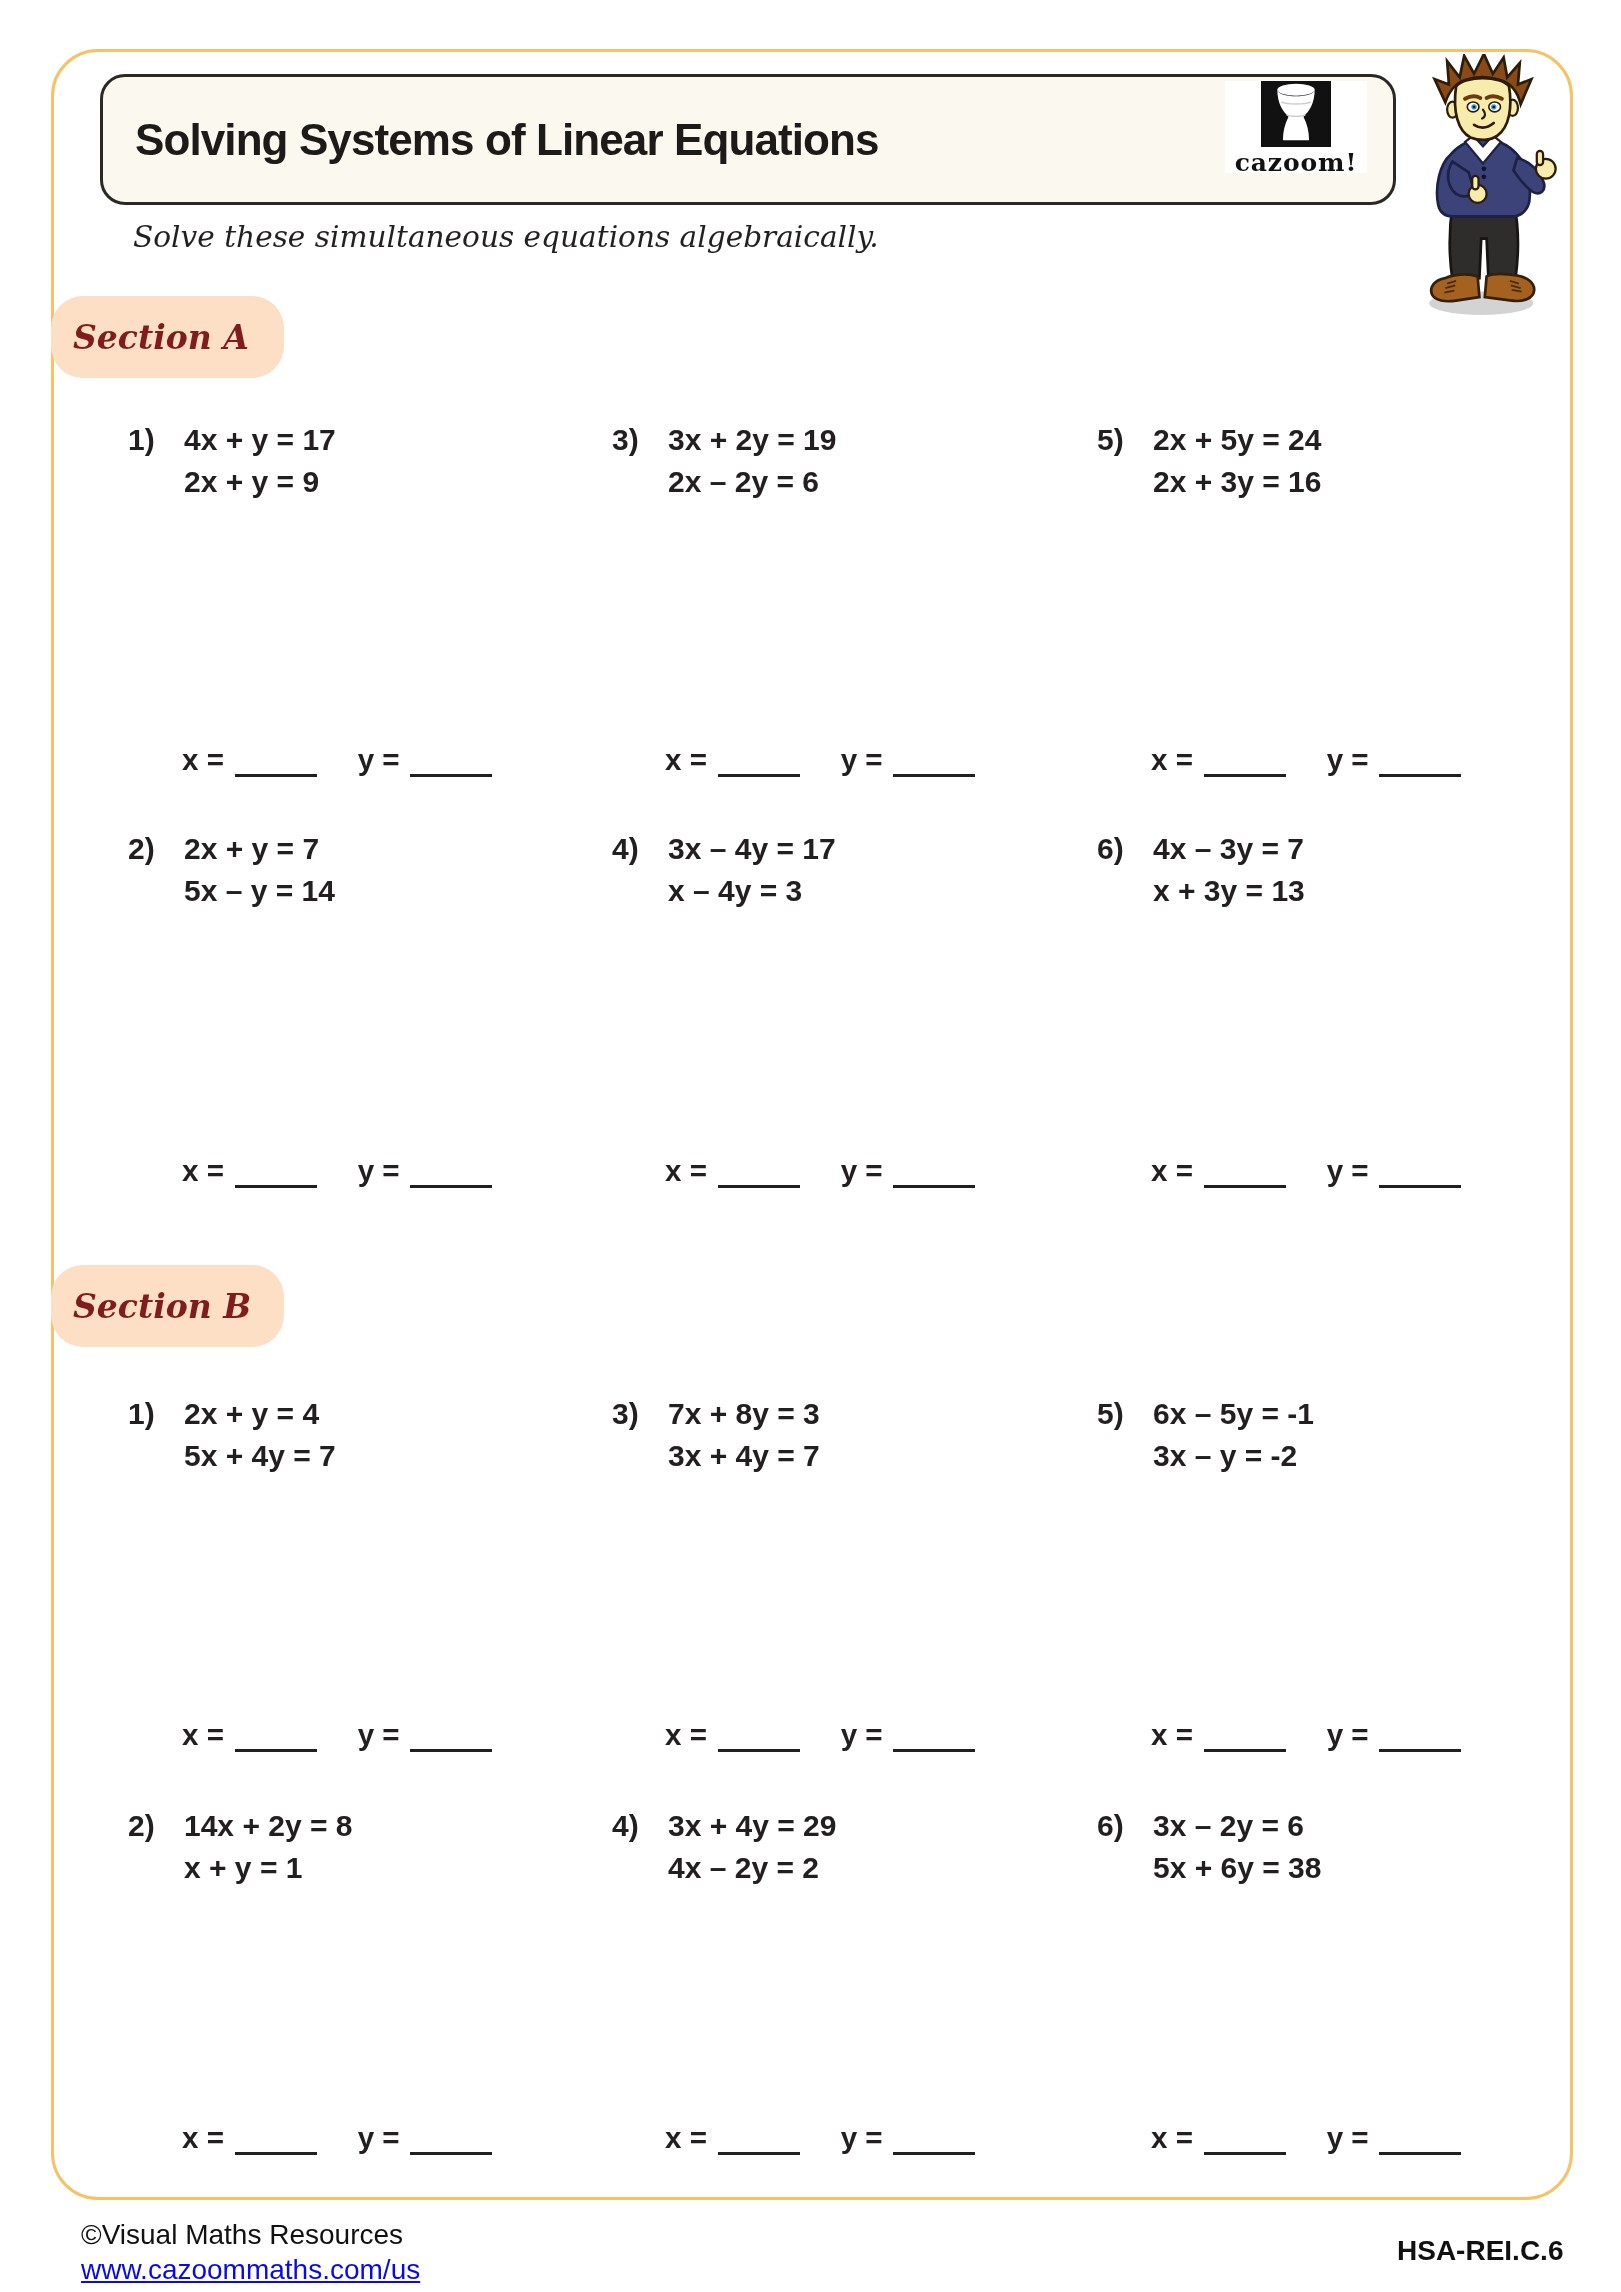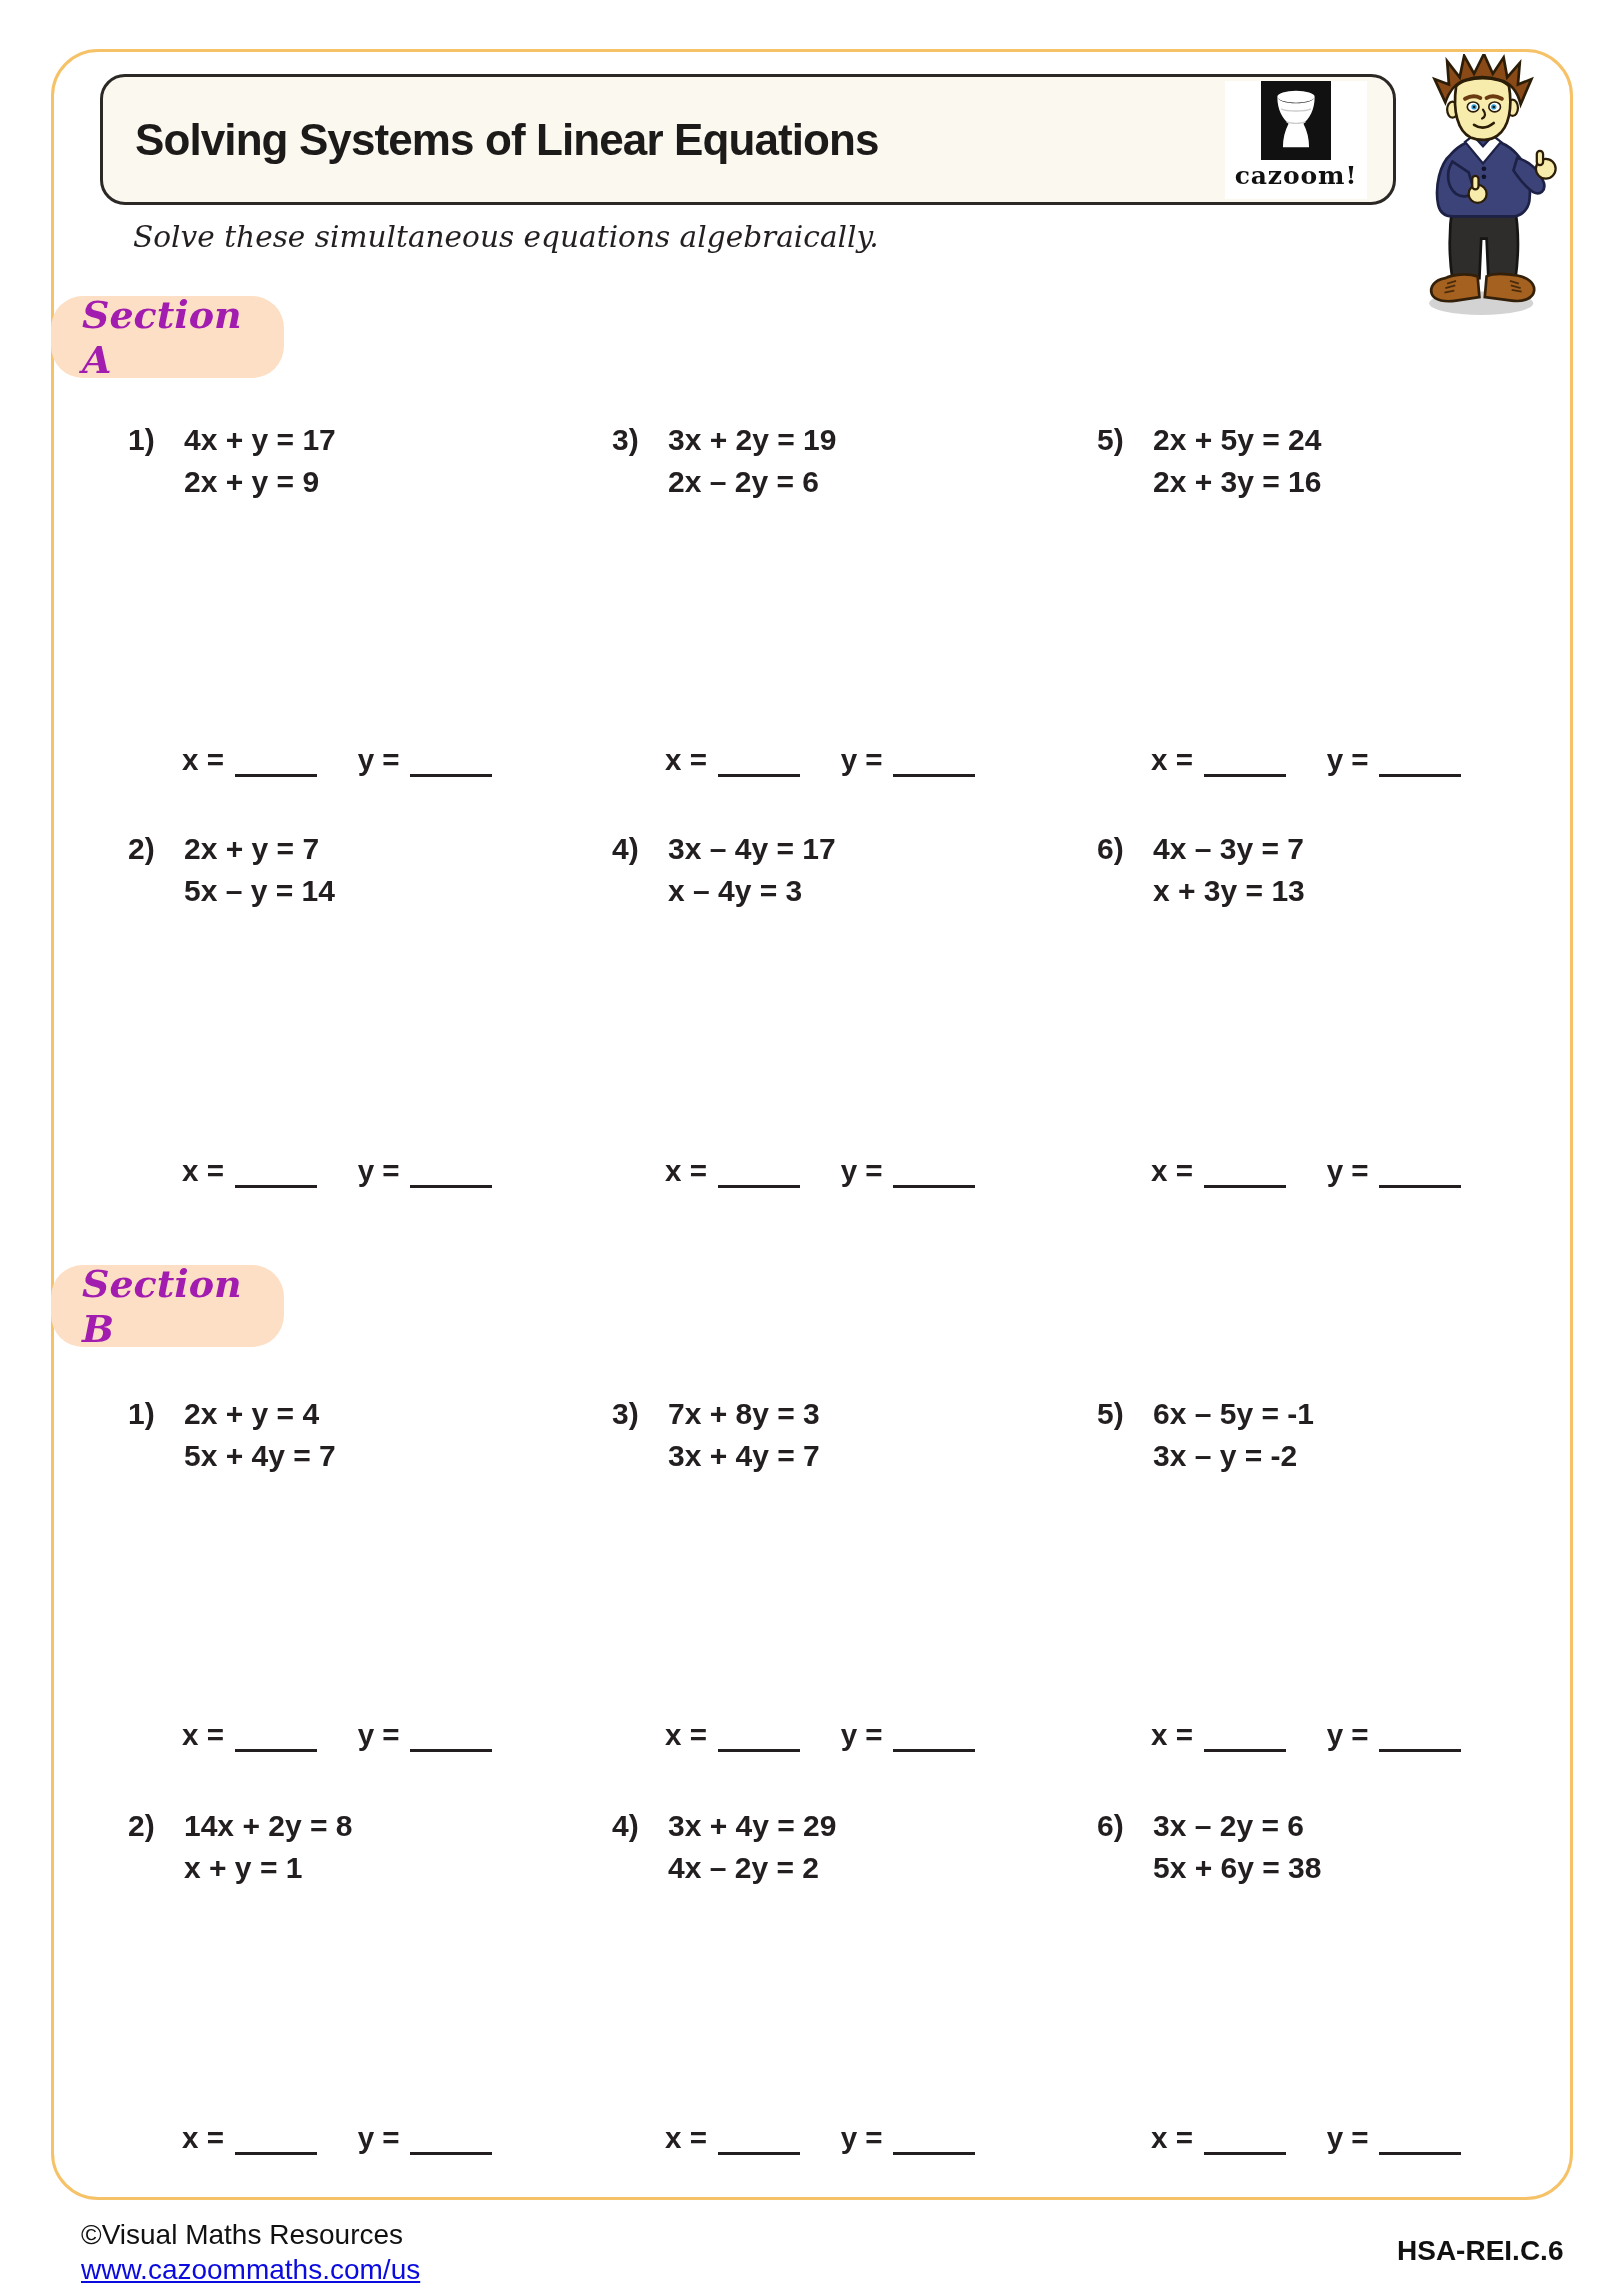--- a/index.html
+++ b/index.html
@@ -10,37 +10,37 @@
   .frame{position:absolute;left:51px;top:49px;width:1516px;height:2145px;
          border:3.6px solid #f6c268;border-radius:47px;background:#ffffff;}
 
   
   .title-box{position:absolute;left:100px;top:74px;width:1290px;height:125px;
              background:#fbf8f0;border:3.6px solid #2b2826;border-radius:25px;
              display:flex;align-items:center;}
   .title-text{padding-left:32px;font-weight:bold;font-size:44px;letter-spacing:-0.9px;color:#1d1b1a;text-align:right;}
 
   
-  .logo{position:absolute;left:1225px;top:81px;width:142px;height:118px;background:#ffffff;
+  .logo{position:absolute;left:1225px;top:81px;width:142px;height:92px;background:#ffffff;
         display:flex;flex-direction:column;align-items:center;justify-content:flex-start;}
   .logo-square{width:70px;height:79px;background:#111111;display:flex;align-items:center;justify-content:center;}
   .logo-word{font-family:"DejaVu Serif",serif;font-weight:bold;font-size:25px;color:#111111;letter-spacing:0.9px;margin-top:0.9px;}
 
   
   .mascot{position:absolute;left:1390px;top:54px;width:186px;height:269px;z-index:6;}
 
   .instruction{position:absolute;left:133px;top:220px;font-family:"DejaVu Serif",serif;
                font-style:italic;font-size:29.6px;color:#231f20;}
 
   .badge{position:absolute;left:51px;width:233px;height:82px;background:#fcdfc5;
          border-radius:32px;display:flex;align-items:center;}
   .badge-a{top:296px;}
   .badge-b{top:1265px;}
-  .badge-label{padding-left:31px;font-family:"DejaVu Serif",serif;font-weight:bold;
-               font-style:italic;font-size:38px;color:#a21caf;}
+  .badge-label{padding-left:22px;font-family:"DejaVu Serif",serif;font-weight:bold;
+               font-style:italic;font-size:33px;color:#7f1d1d;}
 
   .prob{position:absolute;display:flex;font-weight:bold;font-size:30px;line-height:42px;color:#231f20;}
   .prob .num{width:56px;flex:none;}
   .c1{left:128px;} .c2{left:612px;} .c3{left:1097px;}
   .ra1{top:419px;} .ra2{top:828px;} .rb1{top:1393px;} .rb2{top:1805px;}
 
   .ans{position:absolute;display:flex;align-items:flex-end;font-weight:bold;font-size:29.6px;color:#231f20;}
   .a1{left:182px;} .a2{left:665px;} .a3{left:1151px;}
   .ya1{top:743px;} .ya2{top:1154px;} .yb1{top:1718px;} .yb2{top:2121px;}
   .blank{display:inline-block;width:82px;height:29px;border-bottom:3.6px solid #231f20;margin-left:10.7px;}

